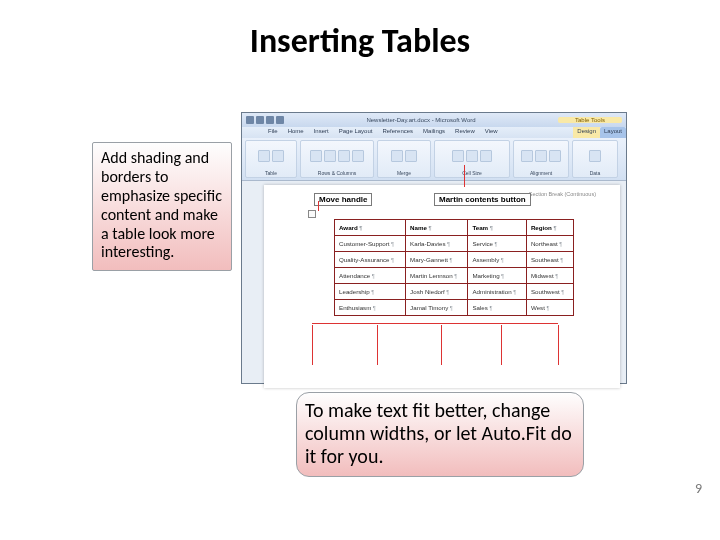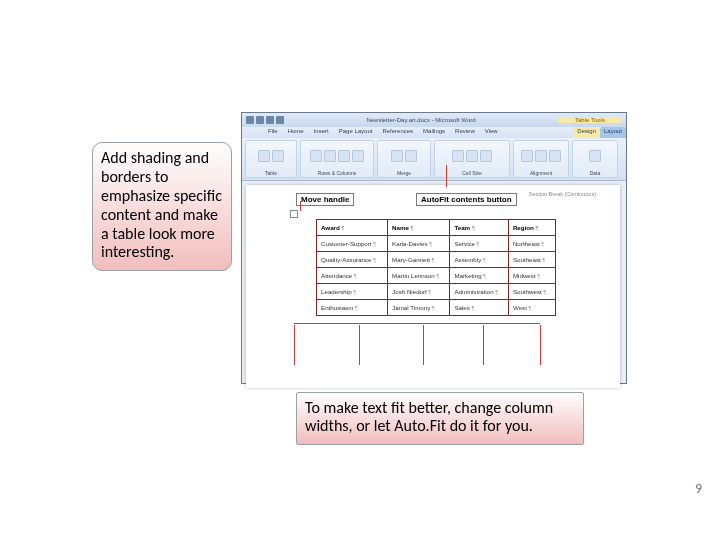--- a/index.html
+++ b/index.html
@@ -27,35 +27,35 @@
     color: #000;
   }
   .callout-left {
     position: absolute;
     left: 92px;
     top: 142px;
     width: 122px;
     padding: 6px 8px 8px 8px;
     background: linear-gradient(#fefefe, #f2bdbd);
     border: 1px solid #9aa0a6;
-    border-radius: 10px;
+    border-radius: 2px;
     font-size: 16px;
     line-height: 1.18;
     color: #000;
   }
   .callout-bottom {
     position: absolute;
     left: 296px;
     top: 392px;
     width: 270px;
     padding: 6px 8px 8px 8px;
     background: linear-gradient(#fefefe, #f2bdbd);
     border: 1px solid #9aa0a6;
-    border-radius: 2px;
-    font-size: 16px;
+    border-radius: 13px;
+    font-size: 20px;
     line-height: 1.15;
     color: #000;
     z-index: 5;
   }
   .footer {
     position: absolute;
     left: 275px;
     top: 450px;
     width: 200px;
     text-align: center;
@@ -168,21 +168,21 @@
     width: 10px; height: 10px; background: #d8e4f3;
     border: 1px solid #b6c8de; border-radius: 1px;
   }
   .word .rgroup .cap {
     margin-top: 1px;
     white-space: nowrap;
   }
   .doc {
     position: relative;
     background: #fff;
-    margin: 4px 6px 4px 4px;
+    margin: 4px 6px 4px 22px;
     height: 195px;
     box-shadow: 0 0 3px rgba(0,0,0,.25);
     padding: 6px 8px 2px 20px;
   }
   .label-box {
     display: inline-block;
     background: #fff;
     border: 1px solid #7a7a7a;
     padding: 1px 4px;
     font-size: 8px;
@@ -229,20 +229,21 @@
     position: absolute;
     left: 80px;
     bottom: 6px;
   }
 </style>
 </head>
 <body>
 
 <div class="slide">
 
+  <div class="title">Inserting Tables</div>
 
   <div class="callout-left">Add shading and borders to emphasize specific content and make a table look more interesting.</div>
 
   <div class="word">
 
     <div class="titlebar">
       <div class="qat">
         <i></i>
         <i></i>
         <i></i>
@@ -316,21 +317,21 @@
     </div>
 
     <div class="doc">
 
       <div class="section-break">Section Break (Continuous)</div>
 
       <div style="position:absolute;top:3px;left:50px">
         <span class="label-box">Move handle</span>
       </div>
       <div style="position:absolute;top:3px;left:170px">
-        <span class="label-box">AutoFit contents button</span>
+        <span class="label-box">Martin contents button</span>
       </div>
 
       <div class="rline" style="left:54px;top:16px;width:1px;height:10px"></div>
       <div class="rline" style="left:200px;top:-20px;width:1px;height:22px"></div>
 
       <div style="position:absolute;left:44px;top:25px;width:6px;height:6px;border:1px solid #888;background:#fafafa"></div>
 
       <table class="data" style="position:relative;top:22px">
         <thead>
           <tr>

